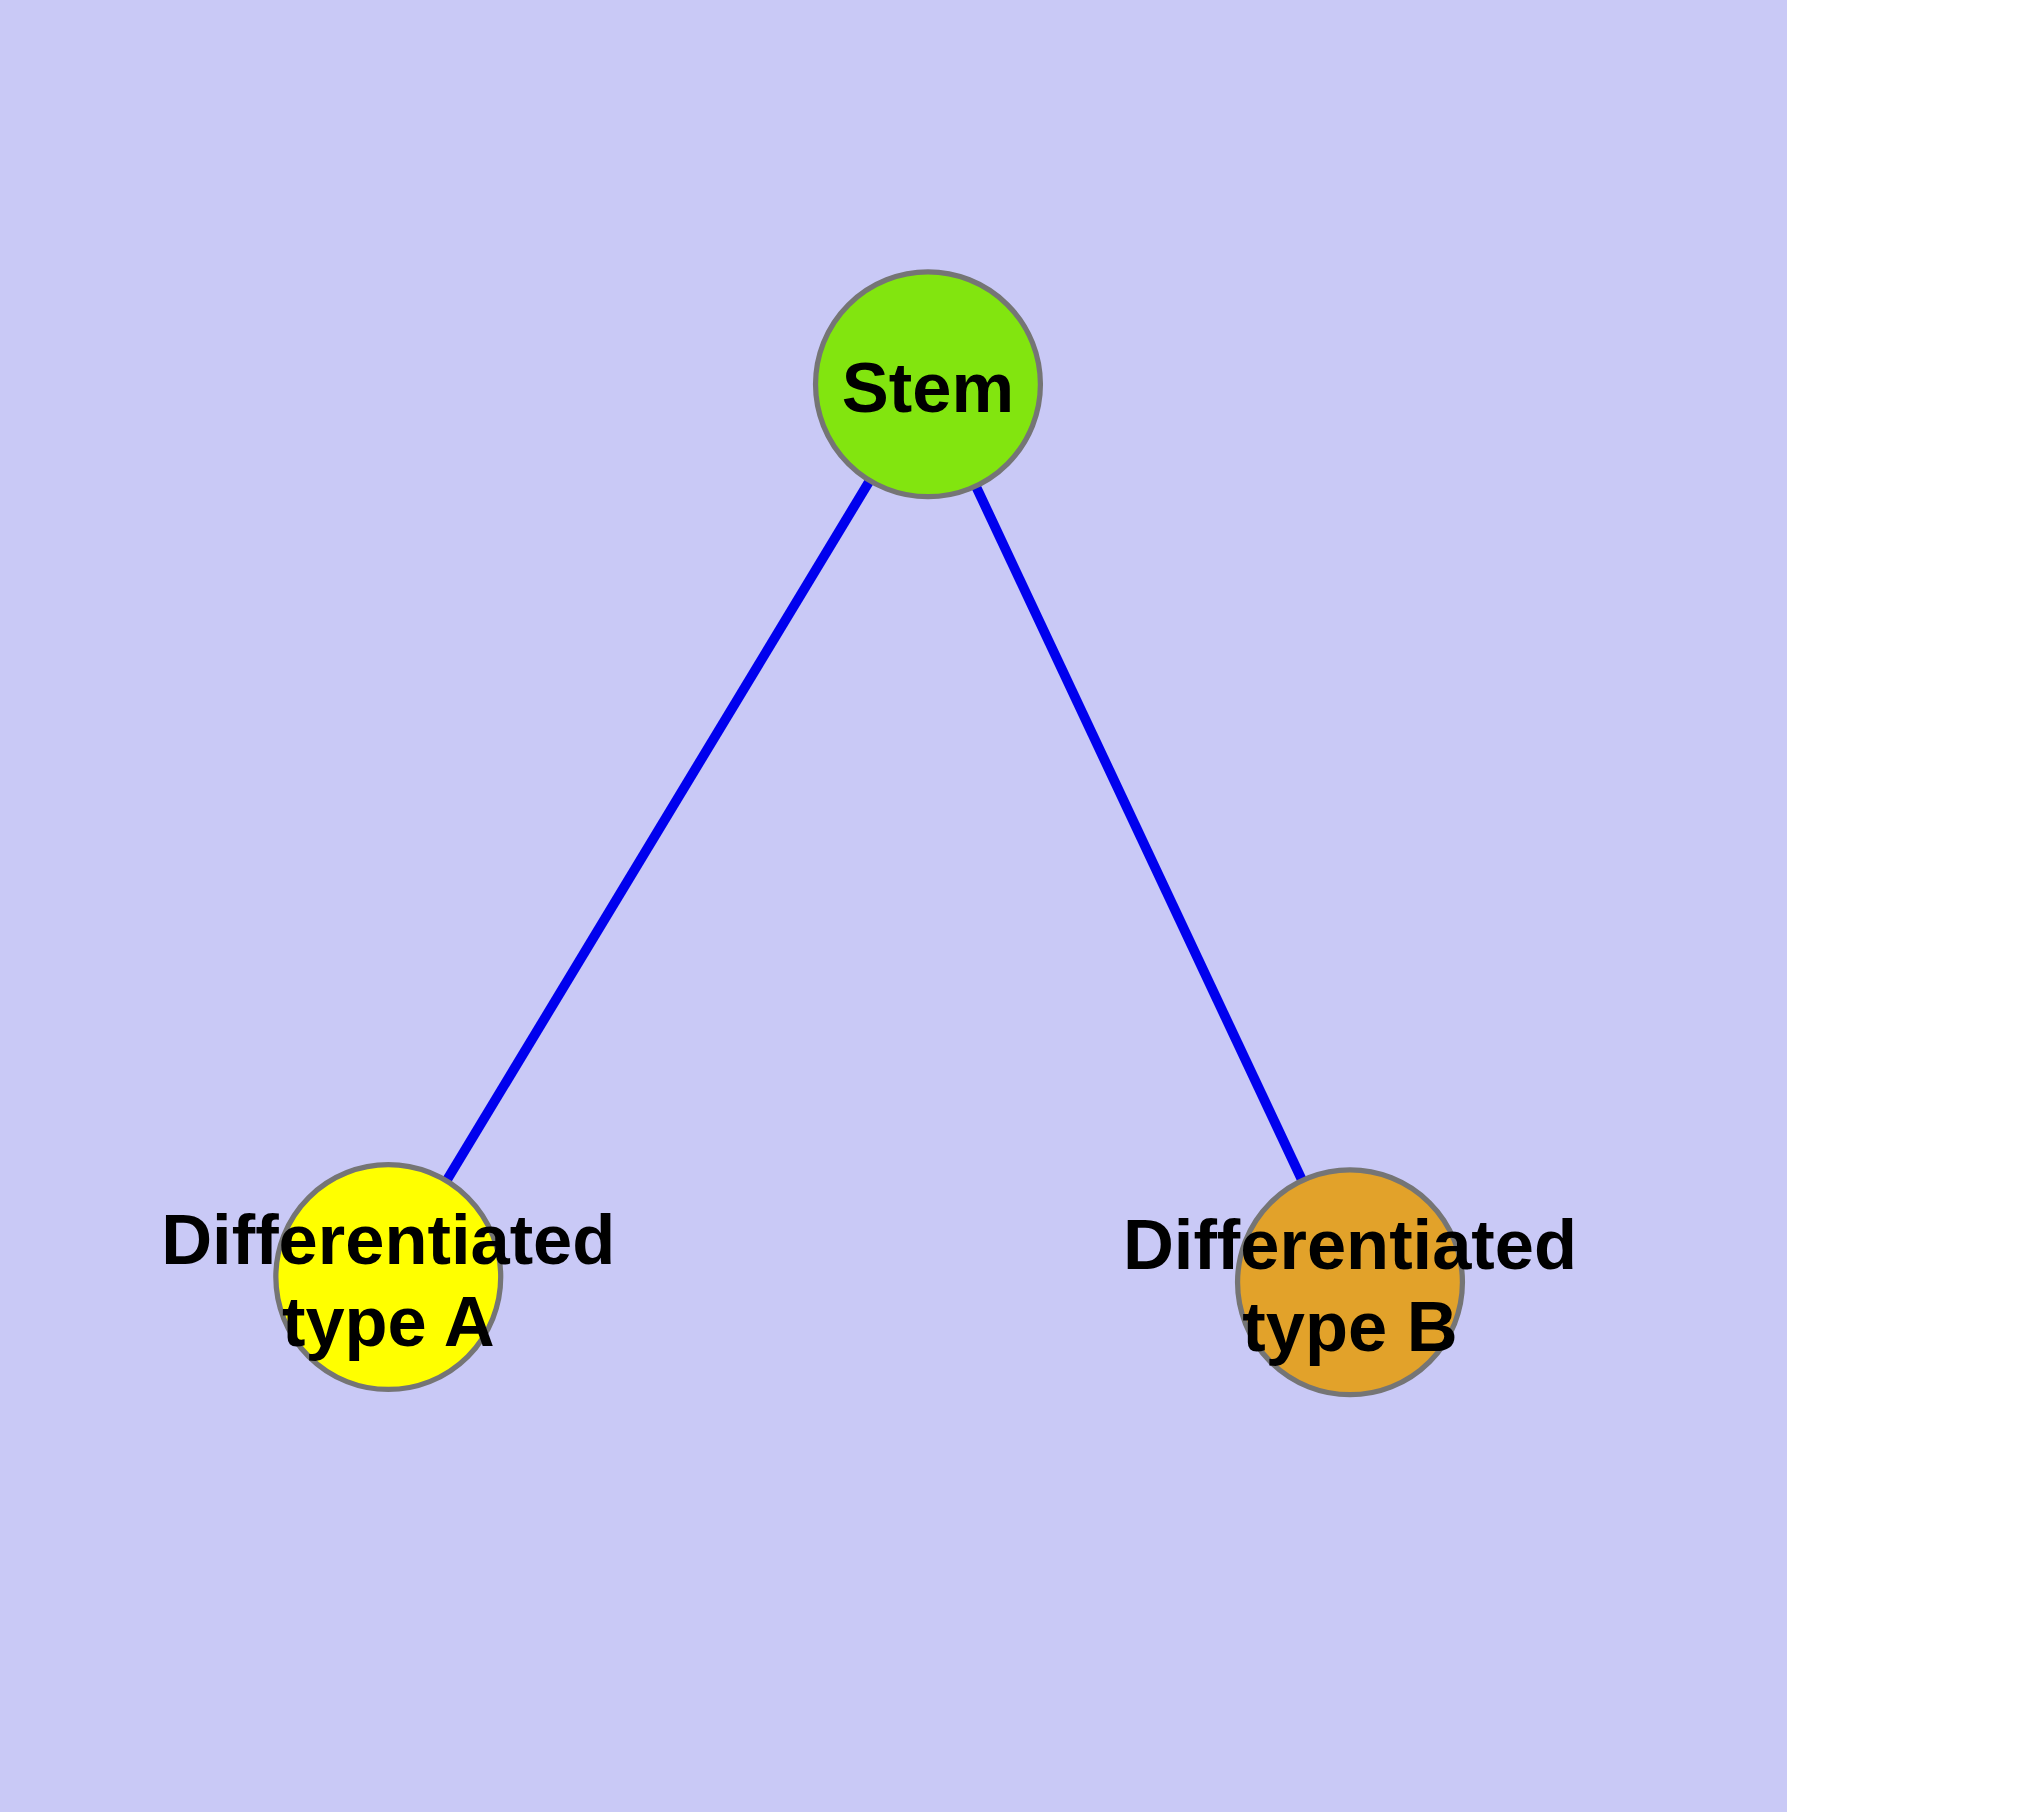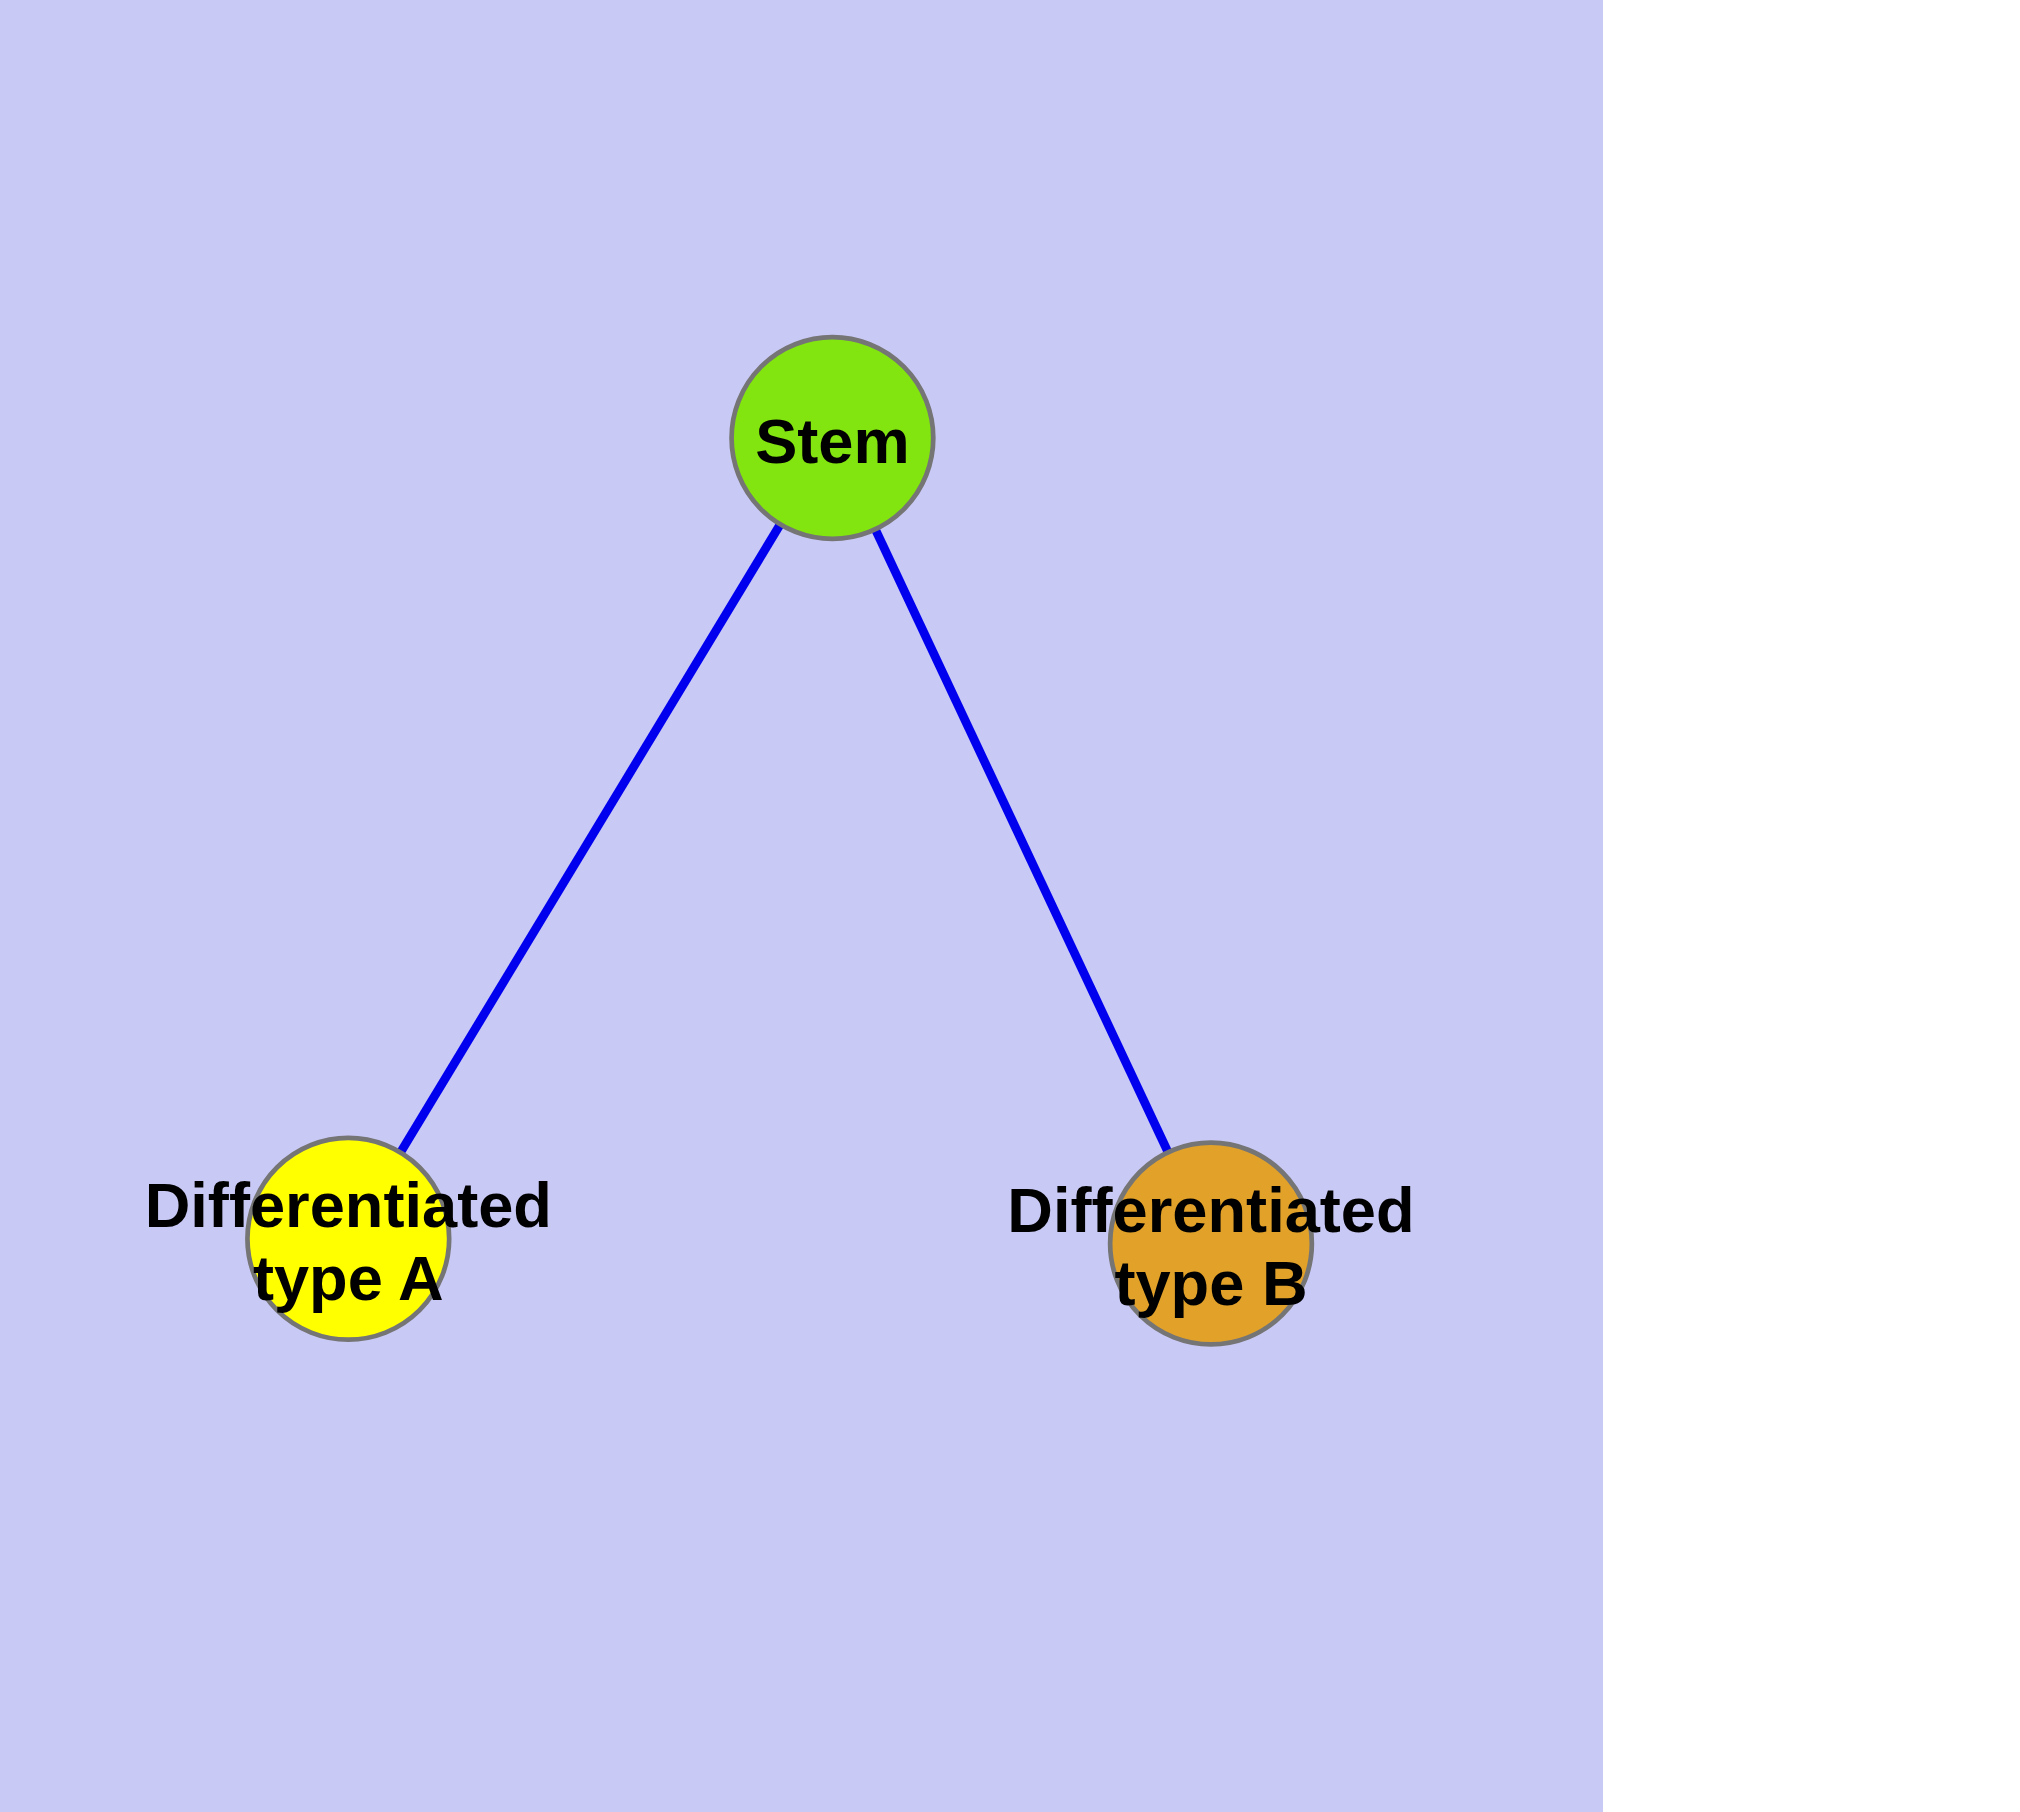--- a/index.html
+++ b/index.html
@@ -7,21 +7,21 @@
     padding: 0;
   }
   body {
     width: 2021px;
     height: 1812px;
     overflow: hidden;
     font-family: "Liberation Sans", sans-serif;
   }
   .stage {
     position: relative;
-    width: 1603px;
+    width: 1787px;
     height: 1812px;
   }
   .stage svg {
     display: block;
     width: 100%;
     height: 100%;
   }
   .node-label {
     font-family: "Liberation Sans", "DejaVu Sans", sans-serif;
     font-weight: bold;

